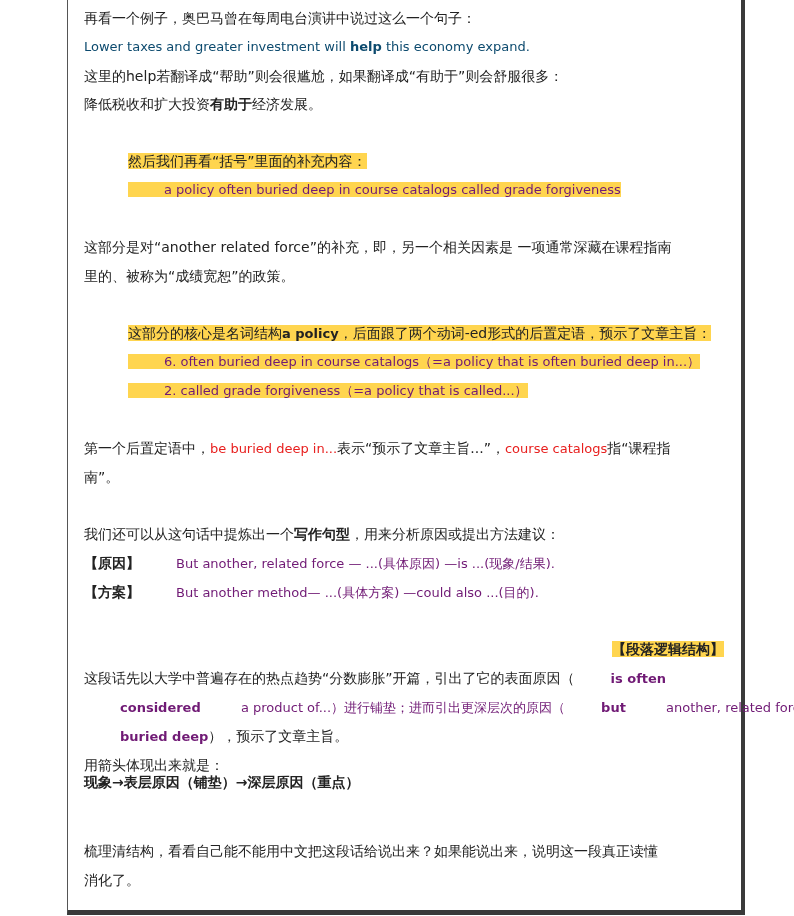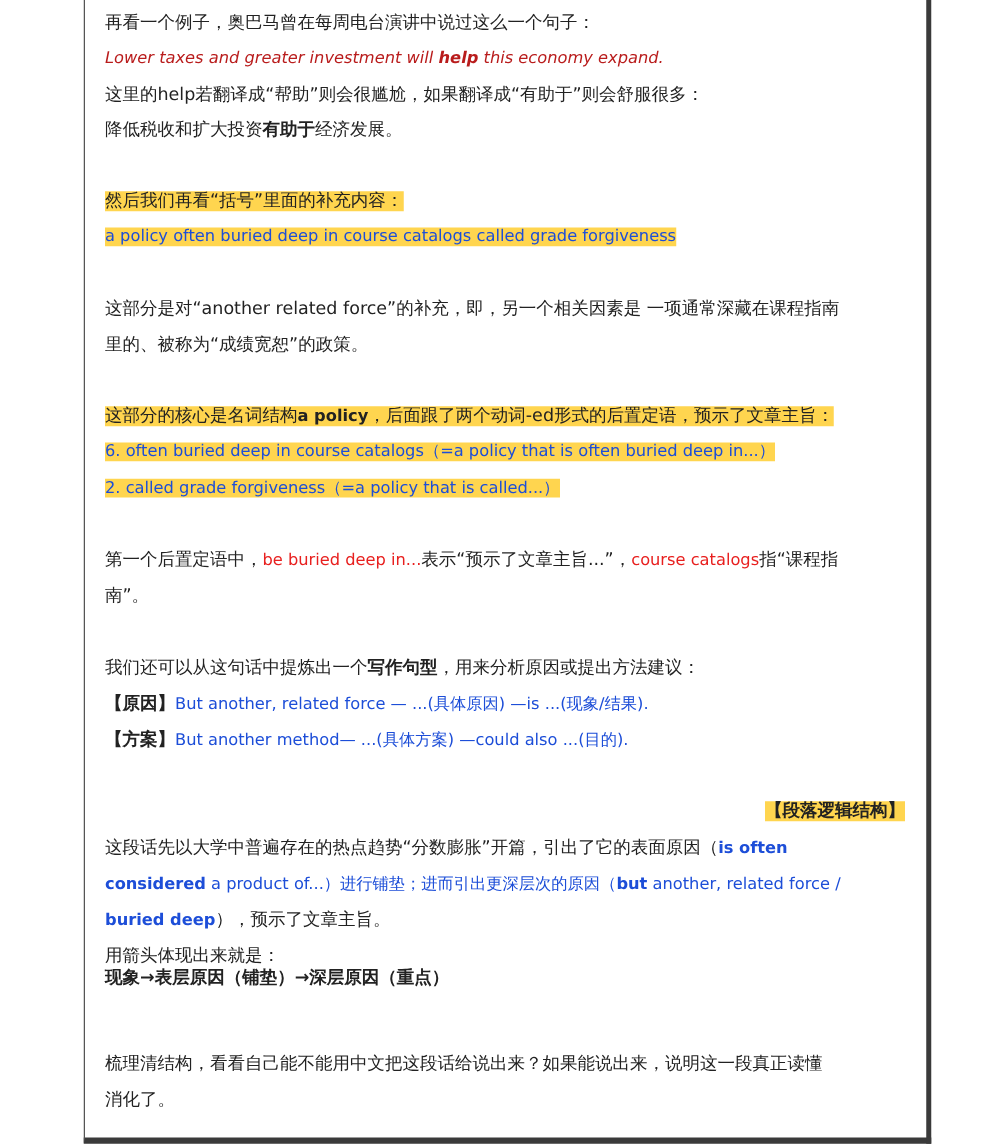--- a/index.html
+++ b/index.html
@@ -4,24 +4,24 @@
 <style>
   html, body { margin:0; padding:0; background:#ffffff; }
   body { width:794px; height:916px; position:relative; overflow:hidden;
          font-family:"DejaVu Sans", "Liberation Sans", sans-serif; color:#222; }
   .page { position:absolute; left:67px; top:0; width:673px; height:910px;
           border-left:1px solid #555; border-right:4px solid #3a3a3a;
           border-bottom:5px solid #3a3a3a; background:#fff; }
   .content { position:absolute; left:16px; top:0; width:640px; }
   .line { position:absolute; left:0; white-space:nowrap; font-size:14px; line-height:20px; }
   .en { font-size:13px; }
-  .gray { color:#b91c1c;font-style:italic; }
-  .dark { color:#1d4ed8; }
+  .gray { color:#0c4a6e; }
+  .dark { color:#701a75;padding-left:36px; }
   .red { color:#e8201f; }
-  .hl { background:#ffd54f; }
+  .hl { background:#ffd54f;margin-left:44px; }
   b { font-weight:bold; }
   .center { left:0; width:640px; text-align:right; }
 </style>
 </head>
 <body>
 
 <div class="page">
   <div class="content">
 
     <div class="line" style="top:8px">再看一个例子，奥巴马曾在每周电台演讲中说过这么一个句子：</div>

